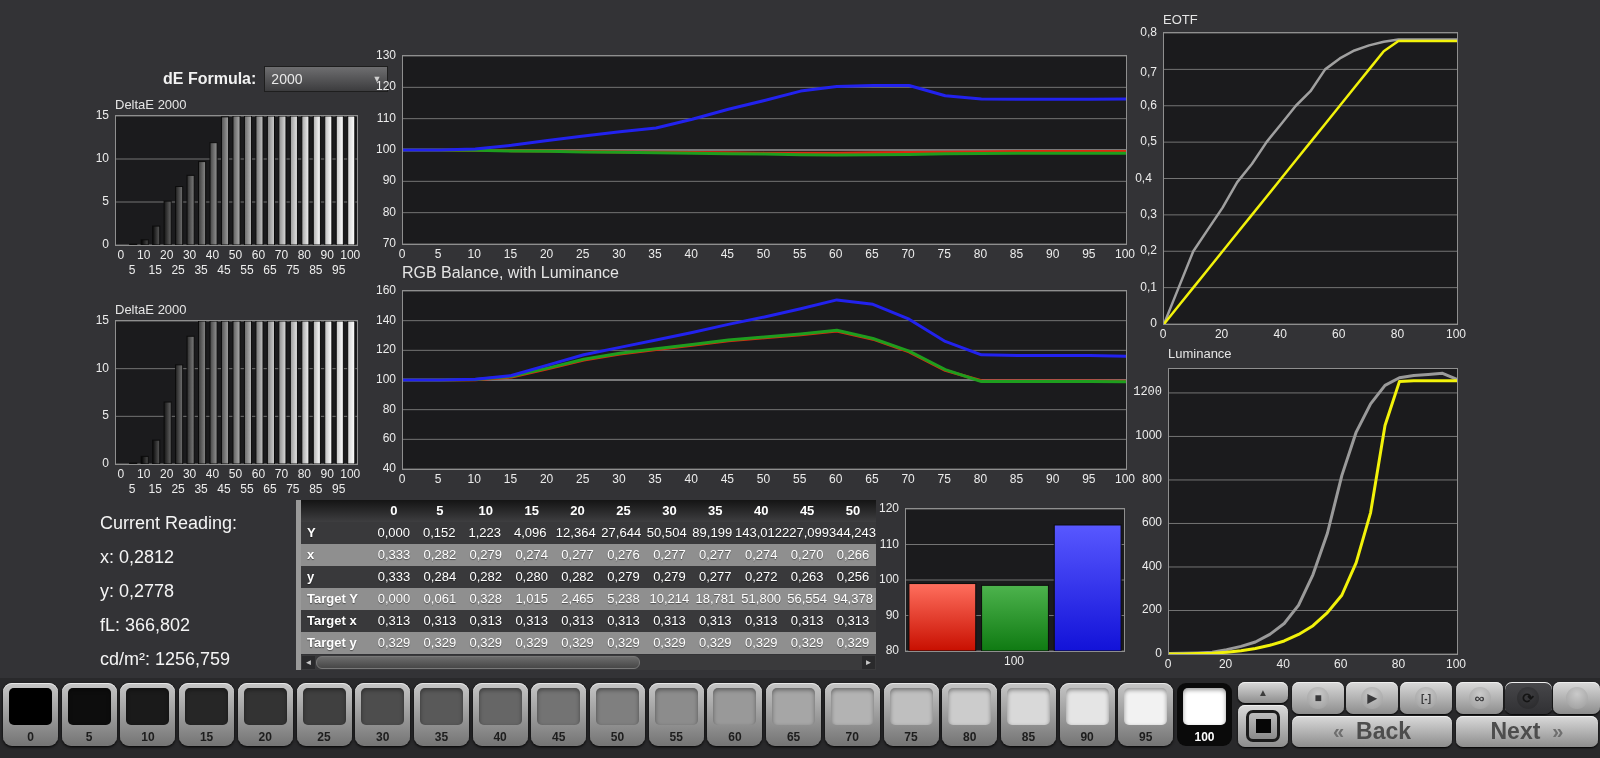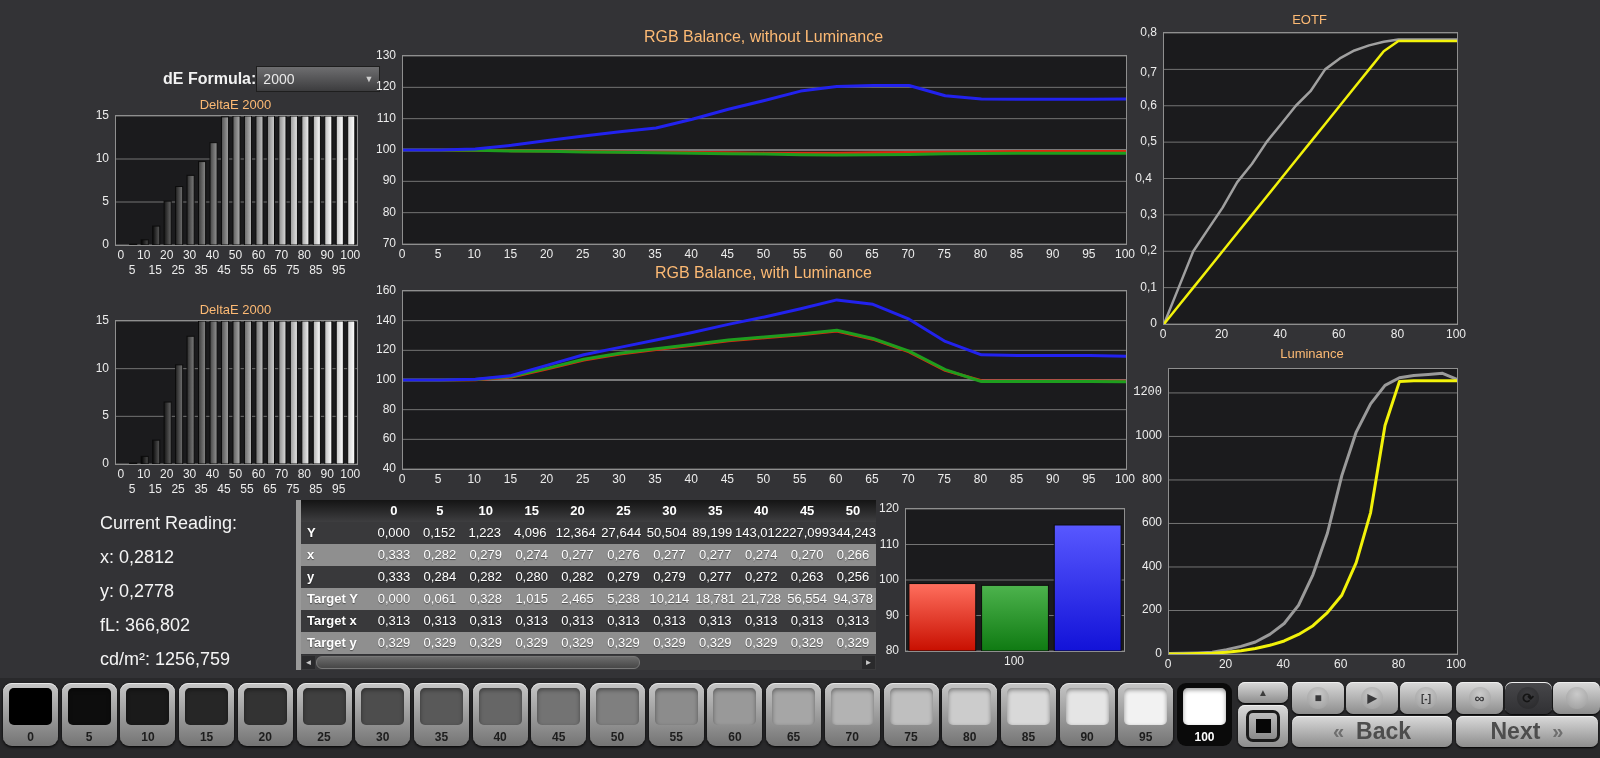--- a/index.html
+++ b/index.html
@@ -1,29 +1,29 @@
 <!DOCTYPE html>
 <html><head>
 <meta charset="utf-8">
 <style>
   html,body{margin:0;padding:0;background:#222;}
   .app{position:relative;width:1600px;height:758px;background:#333336;overflow:hidden;
        font-family:"Liberation Sans",sans-serif;color:#f0f0f0;}
   .page-title{position:absolute;left:95px;top:8px;font-size:31px;color:#fff;letter-spacing:.5px;}
-  .de-row{position:absolute;left:163px;top:66px;display:flex;align-items:center;gap:0;}
+  .de-row{position:absolute;left:163px;top:66px;display:flex;align-items:center;gap:8px;}
   .de-label{font-size:16px;font-weight:bold;color:#f2f2f2;}
   .de-select{width:110px;height:24px;background:linear-gradient(#6e6e70,#3c3c3e);
        border:1px solid #1e1e1e;display:flex;align-items:center;justify-content:space-between;
        padding:0 6px;font-size:14px;color:#e8e8e8;}
   .de-select .caret{font-size:9px;color:#cfcfcf;}
 
   .chart{position:absolute;}
   .plot{position:absolute;background:#1b1b1d;border:1px solid #8f8f8f;box-sizing:border-box;}
   .plot svg{position:absolute;left:0;top:0;}
-  .ct{position:absolute;text-align:center;color:#fdba74;font-size:13px;}
+  .ct{position:absolute;color:#e5e5e5;font-size:13px;}
   .ct.big{font-size:16px;}
   .tick{position:absolute;color:#ececec;font-size:12px;line-height:14px;}
   .tick.ty{text-align:right;}
   .tick.tx{text-align:center;}
 
   #c-deltae1{left:84px;top:97px;width:290px;height:200px;}
   #c-deltae1 .plot{left:31px;top:18px;width:243px;height:131px;}
   #c-deltae2{left:84px;top:302px;width:290px;height:205px;}
   #c-deltae2 .plot{left:31px;top:18px;width:243px;height:145px;}
   #c-rgbwo{left:375px;top:28px;width:760px;height:242px;}
@@ -365,21 +365,20 @@
       <div class="tick tx" style="left: 170.929px; width: 30px; top: 180px;">65</div>
       <div class="tick tx" style="left: 182.405px; width: 30px; top: 165px;">70</div>
       <div class="tick tx" style="left: 193.881px; width: 30px; top: 180px;">75</div>
       <div class="tick tx" style="left: 205.357px; width: 30px; top: 165px;">80</div>
       <div class="tick tx" style="left: 216.833px; width: 30px; top: 180px;">85</div>
       <div class="tick tx" style="left: 228.31px; width: 30px; top: 165px;">90</div>
       <div class="tick tx" style="left: 239.786px; width: 30px; top: 180px;">95</div>
       <div class="tick tx" style="left: 251.262px; width: 30px; top: 165px;">100</div>
     </div>
   <div class="chart" id="c-rgbwo">
-    <div class="ct big" style="left: 27px; width: 723px; top: 0px;">RGB Balance, without Luminance</div>
     <div class="plot">
         <svg width="723" height="188">
           <defs></defs>
           <line x1="0" y1="188" x2="723" y2="188" stroke="#747474" stroke-width="1"></line>
           <line x1="0" y1="156.66666666666666" x2="723" y2="156.66666666666666" stroke="#747474" stroke-width="1"></line>
           <line x1="0" y1="125.33333333333334" x2="723" y2="125.33333333333334" stroke="#747474" stroke-width="1"></line>
           <line x1="0" y1="94" x2="723" y2="94" stroke="#d8d8d8" stroke-width="1"></line>
           <line x1="0" y1="62.66666666666667" x2="723" y2="62.66666666666667" stroke="#747474" stroke-width="1"></line>
           <line x1="0" y1="31.333333333333314" x2="723" y2="31.333333333333314" stroke="#747474" stroke-width="1"></line>
           <line x1="0" y1="0" x2="723" y2="0" stroke="#747474" stroke-width="1"></line>
@@ -631,21 +630,21 @@
       <div class="trow light">
         <div class="cell rl">Target Y</div>
         <div class="cell">0,000</div>
         <div class="cell">0,061</div>
         <div class="cell">0,328</div>
         <div class="cell">1,015</div>
         <div class="cell">2,465</div>
         <div class="cell">5,238</div>
         <div class="cell">10,214</div>
         <div class="cell">18,781</div>
-        <div class="cell">21,728</div>
+        <div class="cell">51,800</div>
         <div class="cell">56,554</div>
         <div class="cell">94,378</div>
       </div>
       <div class="trow dark">
         <div class="cell rl">Target x</div>
         <div class="cell">0,313</div>
         <div class="cell">0,313</div>
         <div class="cell">0,313</div>
         <div class="cell">0,313</div>
         <div class="cell">0,313</div>

